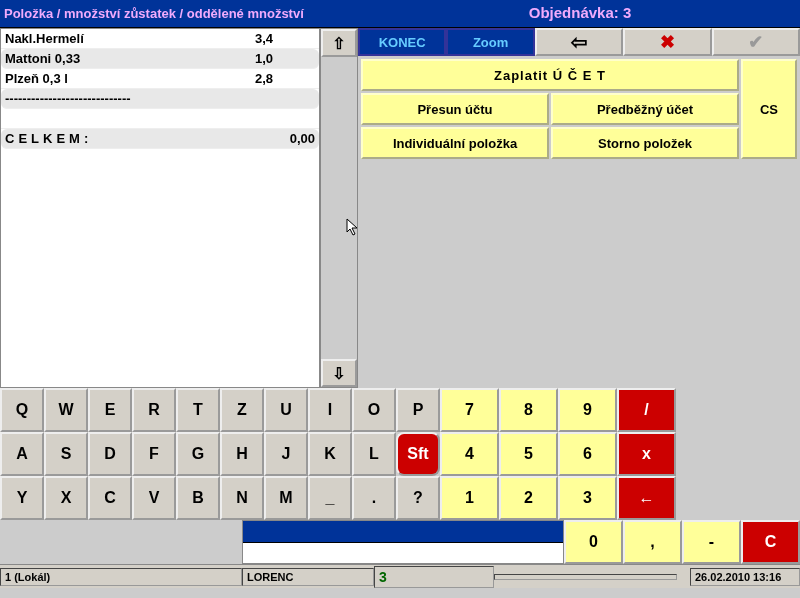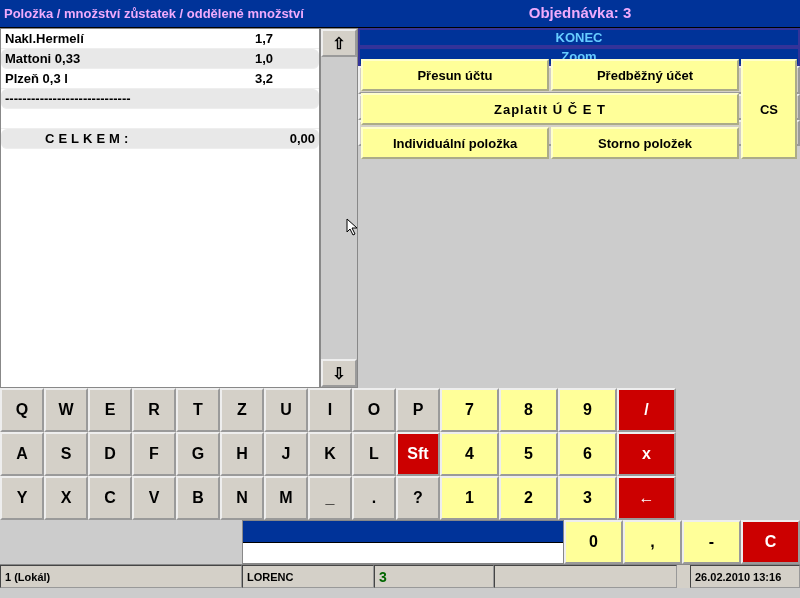--- a/index.html
+++ b/index.html
@@ -11,28 +11,28 @@
 
 .mid-area { display: flex; height: 360px; background: #cccccc; }
 
 .left-panel { width: 320px; background: white; border: 1px solid #888; font-family: "Courier New", monospace; font-size: 13px; font-weight: bold; }
 .left-row { display: flex; padding: 2px 4px; height: 20px; border-bottom: 1px solid #eee; }
 .left-row.alt { background: #e8e8e8; border-radius: 6px; }
 .left-name { flex: 1; }
 .left-qty { width: 60px; text-align: left; }
 .left-row.sep { letter-spacing: 0; }
 .left-row.total { justify-content: space-between; }
-.total-label { letter-spacing: 4px; margin-left: 40px; }
+.total-label { letter-spacing: 4px; }
 
 .scroll-col { width: 38px; display: flex; flex-direction: column; border: 1px solid #888; }
 .scroll-btn { height: 28px; background: #d4d0c8; border: 2px outset #eee; display: flex; align-items: center; justify-content: center; font-size: 16px; font-weight: bold; cursor: pointer; }
 .scroll-track { flex: 1; background: #cccccc; }
 
 .right-panel { flex: 1; display: flex; flex-direction: column; }
-.top-buttons { display: flex; height: 28px; flex-direction: column; }
+.top-buttons { display: flex; height: 28px; }
 .top-btn { flex: 1; border: 2px outset #eee; display: flex; align-items: center; justify-content: center; font-size: 13px; font-weight: bold; cursor: pointer; }
 .top-btn.blue { background: #003399; color: #66ccff; border: 2px solid #339; }
 .top-btn.grey { background: #d4d0c8; }
 .top-btn .x-icon { color: #cc0000; font-size: 18px; }
 .top-btn .chk-icon { color: #999; font-size: 18px; }
 .top-btn .arr-icon { color: #000; font-size: 20px; }
 
 .yellow-grid { display: flex; padding: 2px; }
 .yellow-left { flex: 1; }
 .yellow-left-row { display: flex; }
@@ -40,27 +40,27 @@
 .y-btn.full { width: 100%; letter-spacing: 1px; }
 .y-btn.half { width: 50%; }
 .y-side { width: 56px; background: #ffff99; border: 2px outset #ffffcc; font-size: 13px; font-weight: bold; display: flex; align-items: center; justify-content: center; cursor: pointer; margin: 1px;}
 .right-blank { flex: 1; background: #cccccc; }
 
 .keyboard { display: flex; flex-direction: column; }
 .kb-row { display: flex; height: 44px; }
 .kb-key { width: 44px; border: 2px outset #eee; background: #d4d0c8; display: flex; align-items: center; justify-content: center; font-size: 16px; font-weight: bold; cursor: pointer; margin: 0px; }
 .kb-key.yellow { background: #ffff99; width: 59px; }
 .kb-key.red { background: #cc0000; color: white; width: 59px; }
-.kb-key.sft { background: #cc0000; color: white; }
+.kb-key.sft { background: #cc0000; color: white; border-radius: 8px; }
 .kb-input-pad { width: 242px; background: #cccccc; }
 .kb-input-box { width: 322px; display: flex; flex-direction: column; border: 1px solid #888;}
 .kb-input-top { flex:1; background: #003399; }
 .kb-input-bot { flex:1; background: white; border-top: 1px solid #000; }
 
-.status-bar { height: 24px; display: flex; background: #d4d0c8; border-top: 1px solid #888; font-size: 11px; font-weight: bold; }
+.status-bar { height: 24px; display: flex; background: #d4d0c8; border-top: 1px solid #888; font-size: 11px; font-weight: bold; align-items: center; }
 .status-cell { border: 1px inset #999; padding: 2px 4px; display: flex; align-items: center; }
 .sc1 { width: 242px; }
 .sc2 { width: 132px; }
 .sc3 { width: 120px; color: #006600; font-size: 14px; }
 .sc4 { flex: 1; }
 .sc5 { width: 110px; margin-left: 13px; }
 
 .cursor { position: absolute; left: 346px; top: 218px; font-size: 16px; pointer-events: none; }
 </style>
 </head>
@@ -68,29 +68,29 @@
 
 <div class="header">
   <div class="header-left">Položka / množství zůstatek / oddělené množství</div>
   <div class="header-right">Objednávka: 3</div>
 </div>
 
 <div class="mid-area">
   <div class="left-panel">
     <div class="left-row">
       <span class="left-name">Nakl.Hermelí</span>
-      <span class="left-qty">1,7</span>
+      <span class="left-qty">3,4</span>
     </div>
     <div class="left-row alt">
       <span class="left-name">Mattoni 0,33</span>
       <span class="left-qty">1,0</span>
     </div>
     <div class="left-row">
       <span class="left-name">Plzeň 0,3 l</span>
-      <span class="left-qty">3,2</span>
+      <span class="left-qty">2,8</span>
     </div>
     <div class="left-row alt sep">-----------------------------</div>
     <div class="left-row"></div>
     <div class="left-row alt total">
       <span class="total-label">CELKEM:</span>
       <span>0,00</span>
     </div>
   </div>
 
   <div class="scroll-col">
@@ -109,25 +109,25 @@
       <div class="top-btn grey">
           <span class="x-icon">✖</span>
         </div>
       <div class="top-btn grey">
           <span class="chk-icon">✔</span>
         </div>
     </div>
     <div class="yellow-grid">
       <div class="yellow-left">
         <div class="yellow-left-row">
+          <div class="y-btn full">Zaplatit  Ú Č E T</div>
+        </div>
+        <div class="yellow-left-row">
           <div class="y-btn half">Přesun účtu</div>
           <div class="y-btn half">Předběžný účet</div>
-        </div>
-        <div class="yellow-left-row">
-          <div class="y-btn full">Zaplatit  Ú Č E T</div>
         </div>
         <div class="yellow-left-row">
           <div class="y-btn half">Individuální položka</div>
           <div class="y-btn half">Storno položek</div>
         </div>
       </div>
       <div class="y-side">CS</div>
     </div>
     <div class="right-blank"></div>
   </div>

